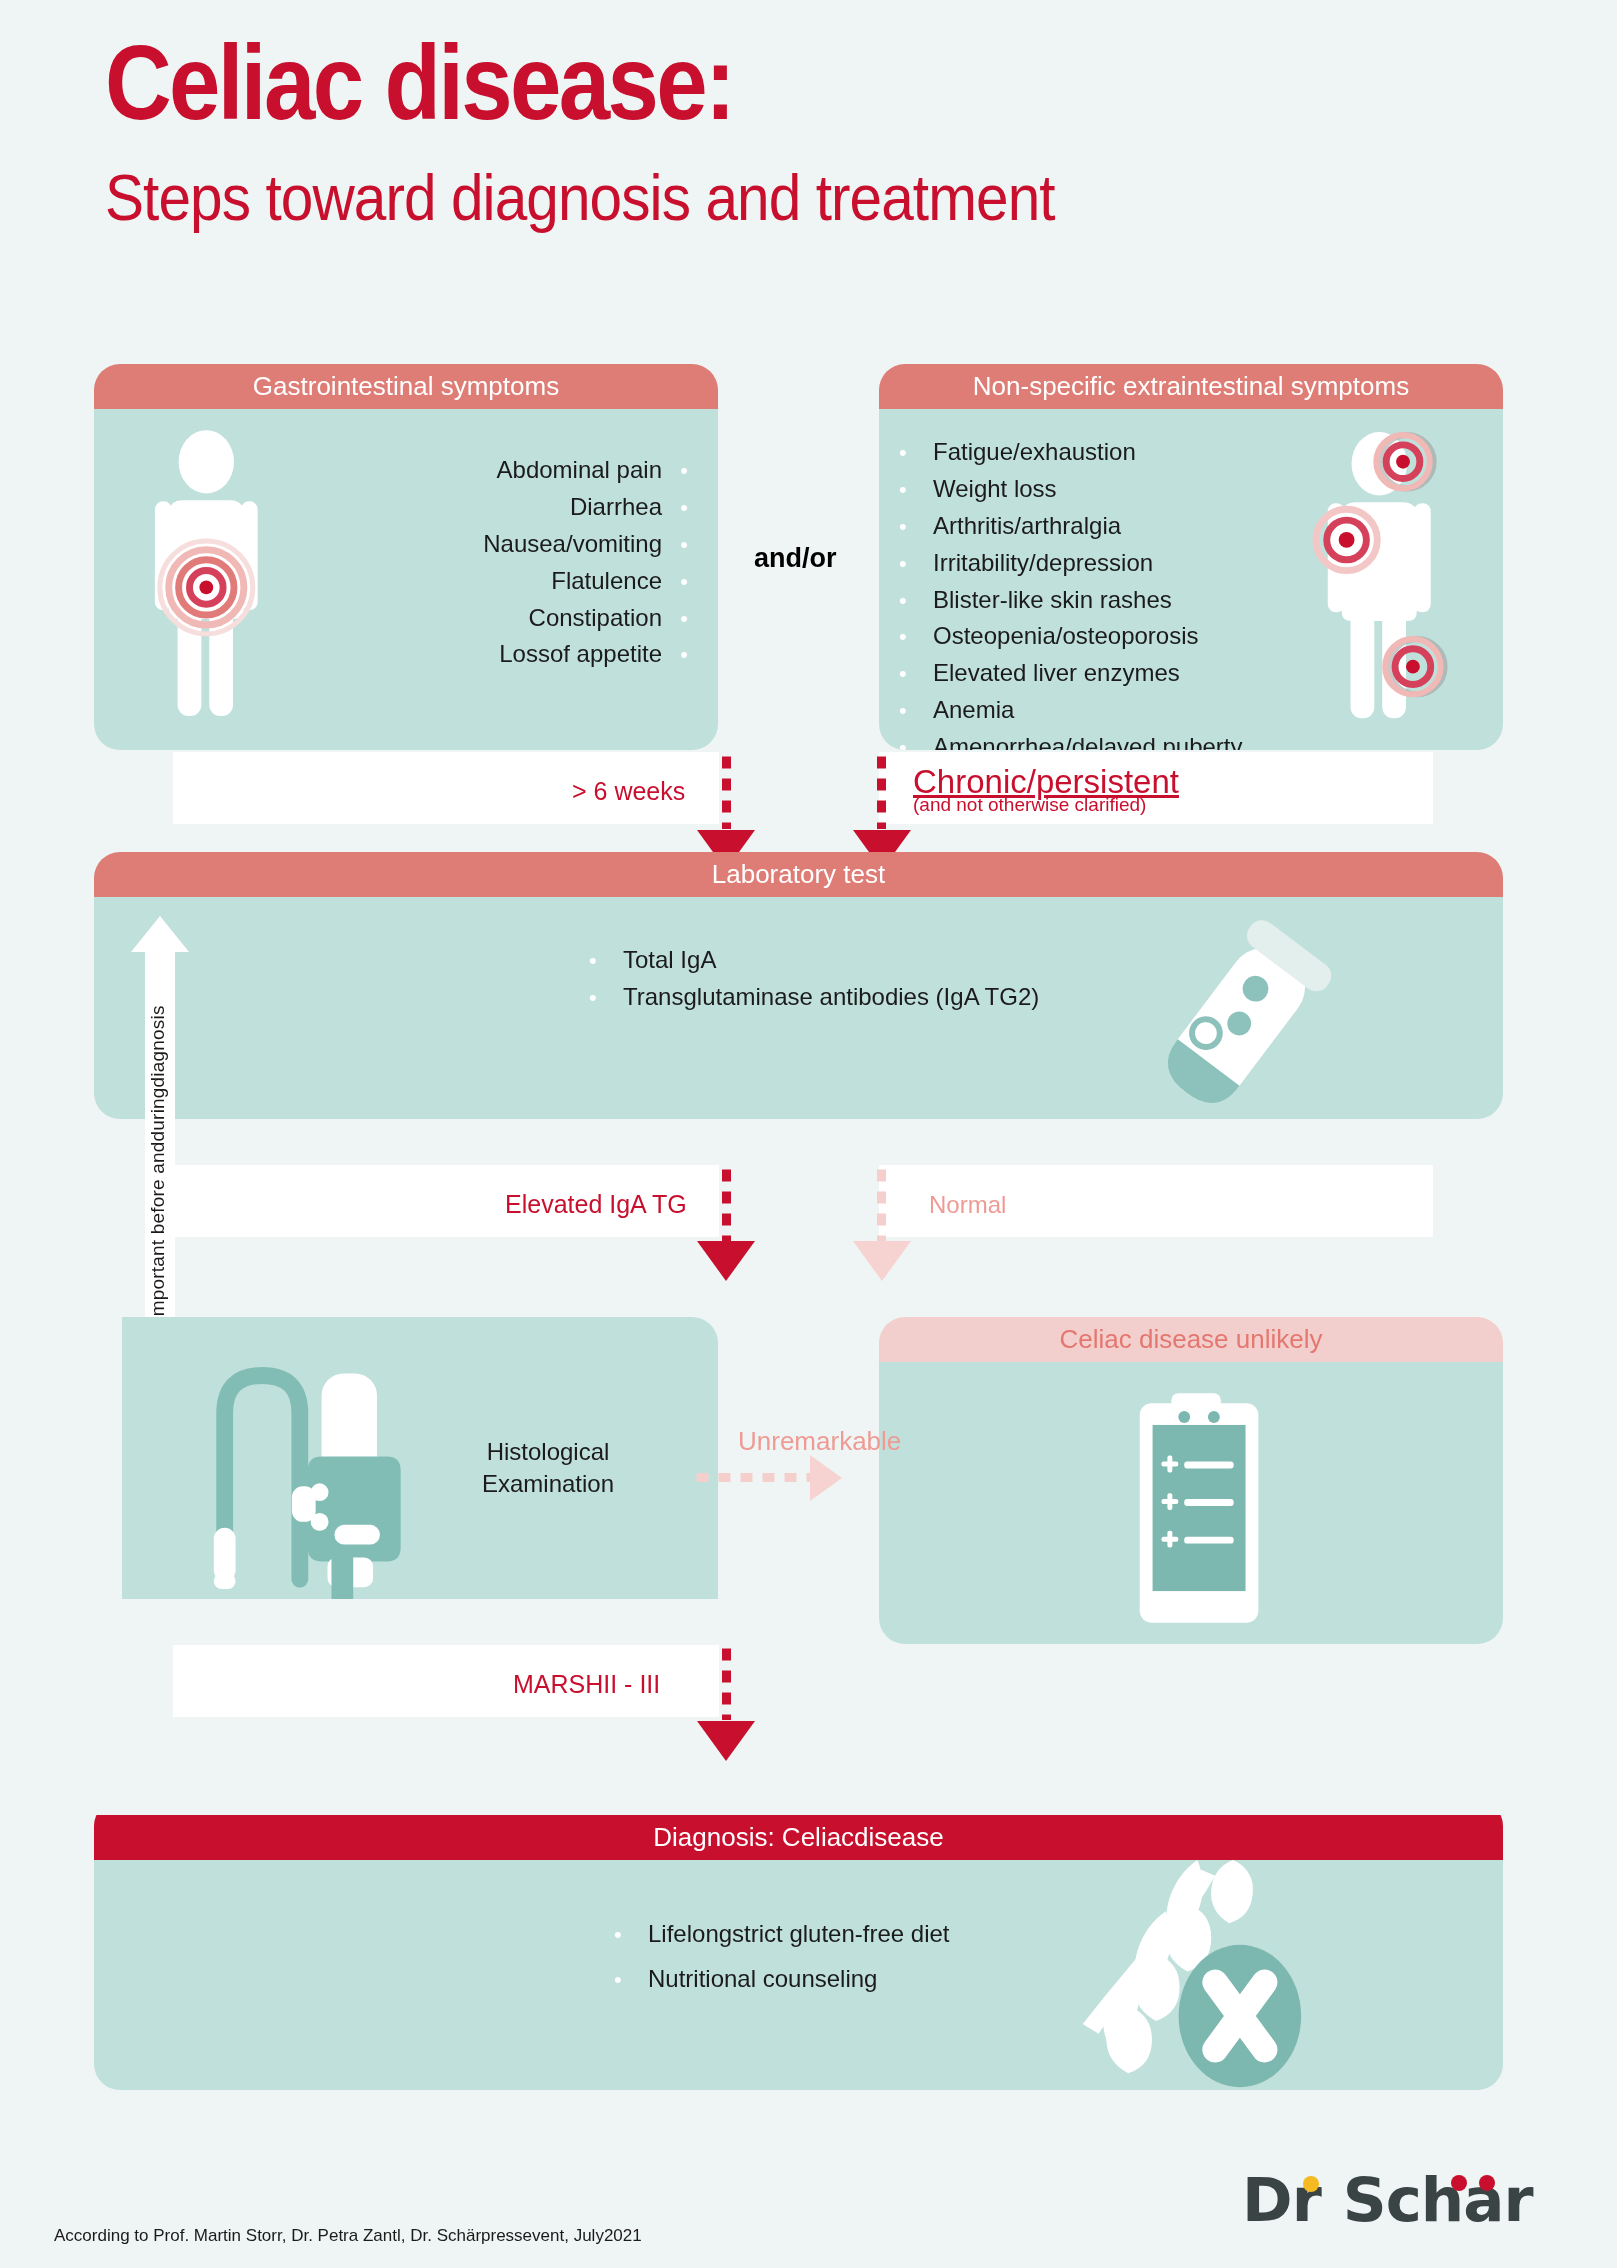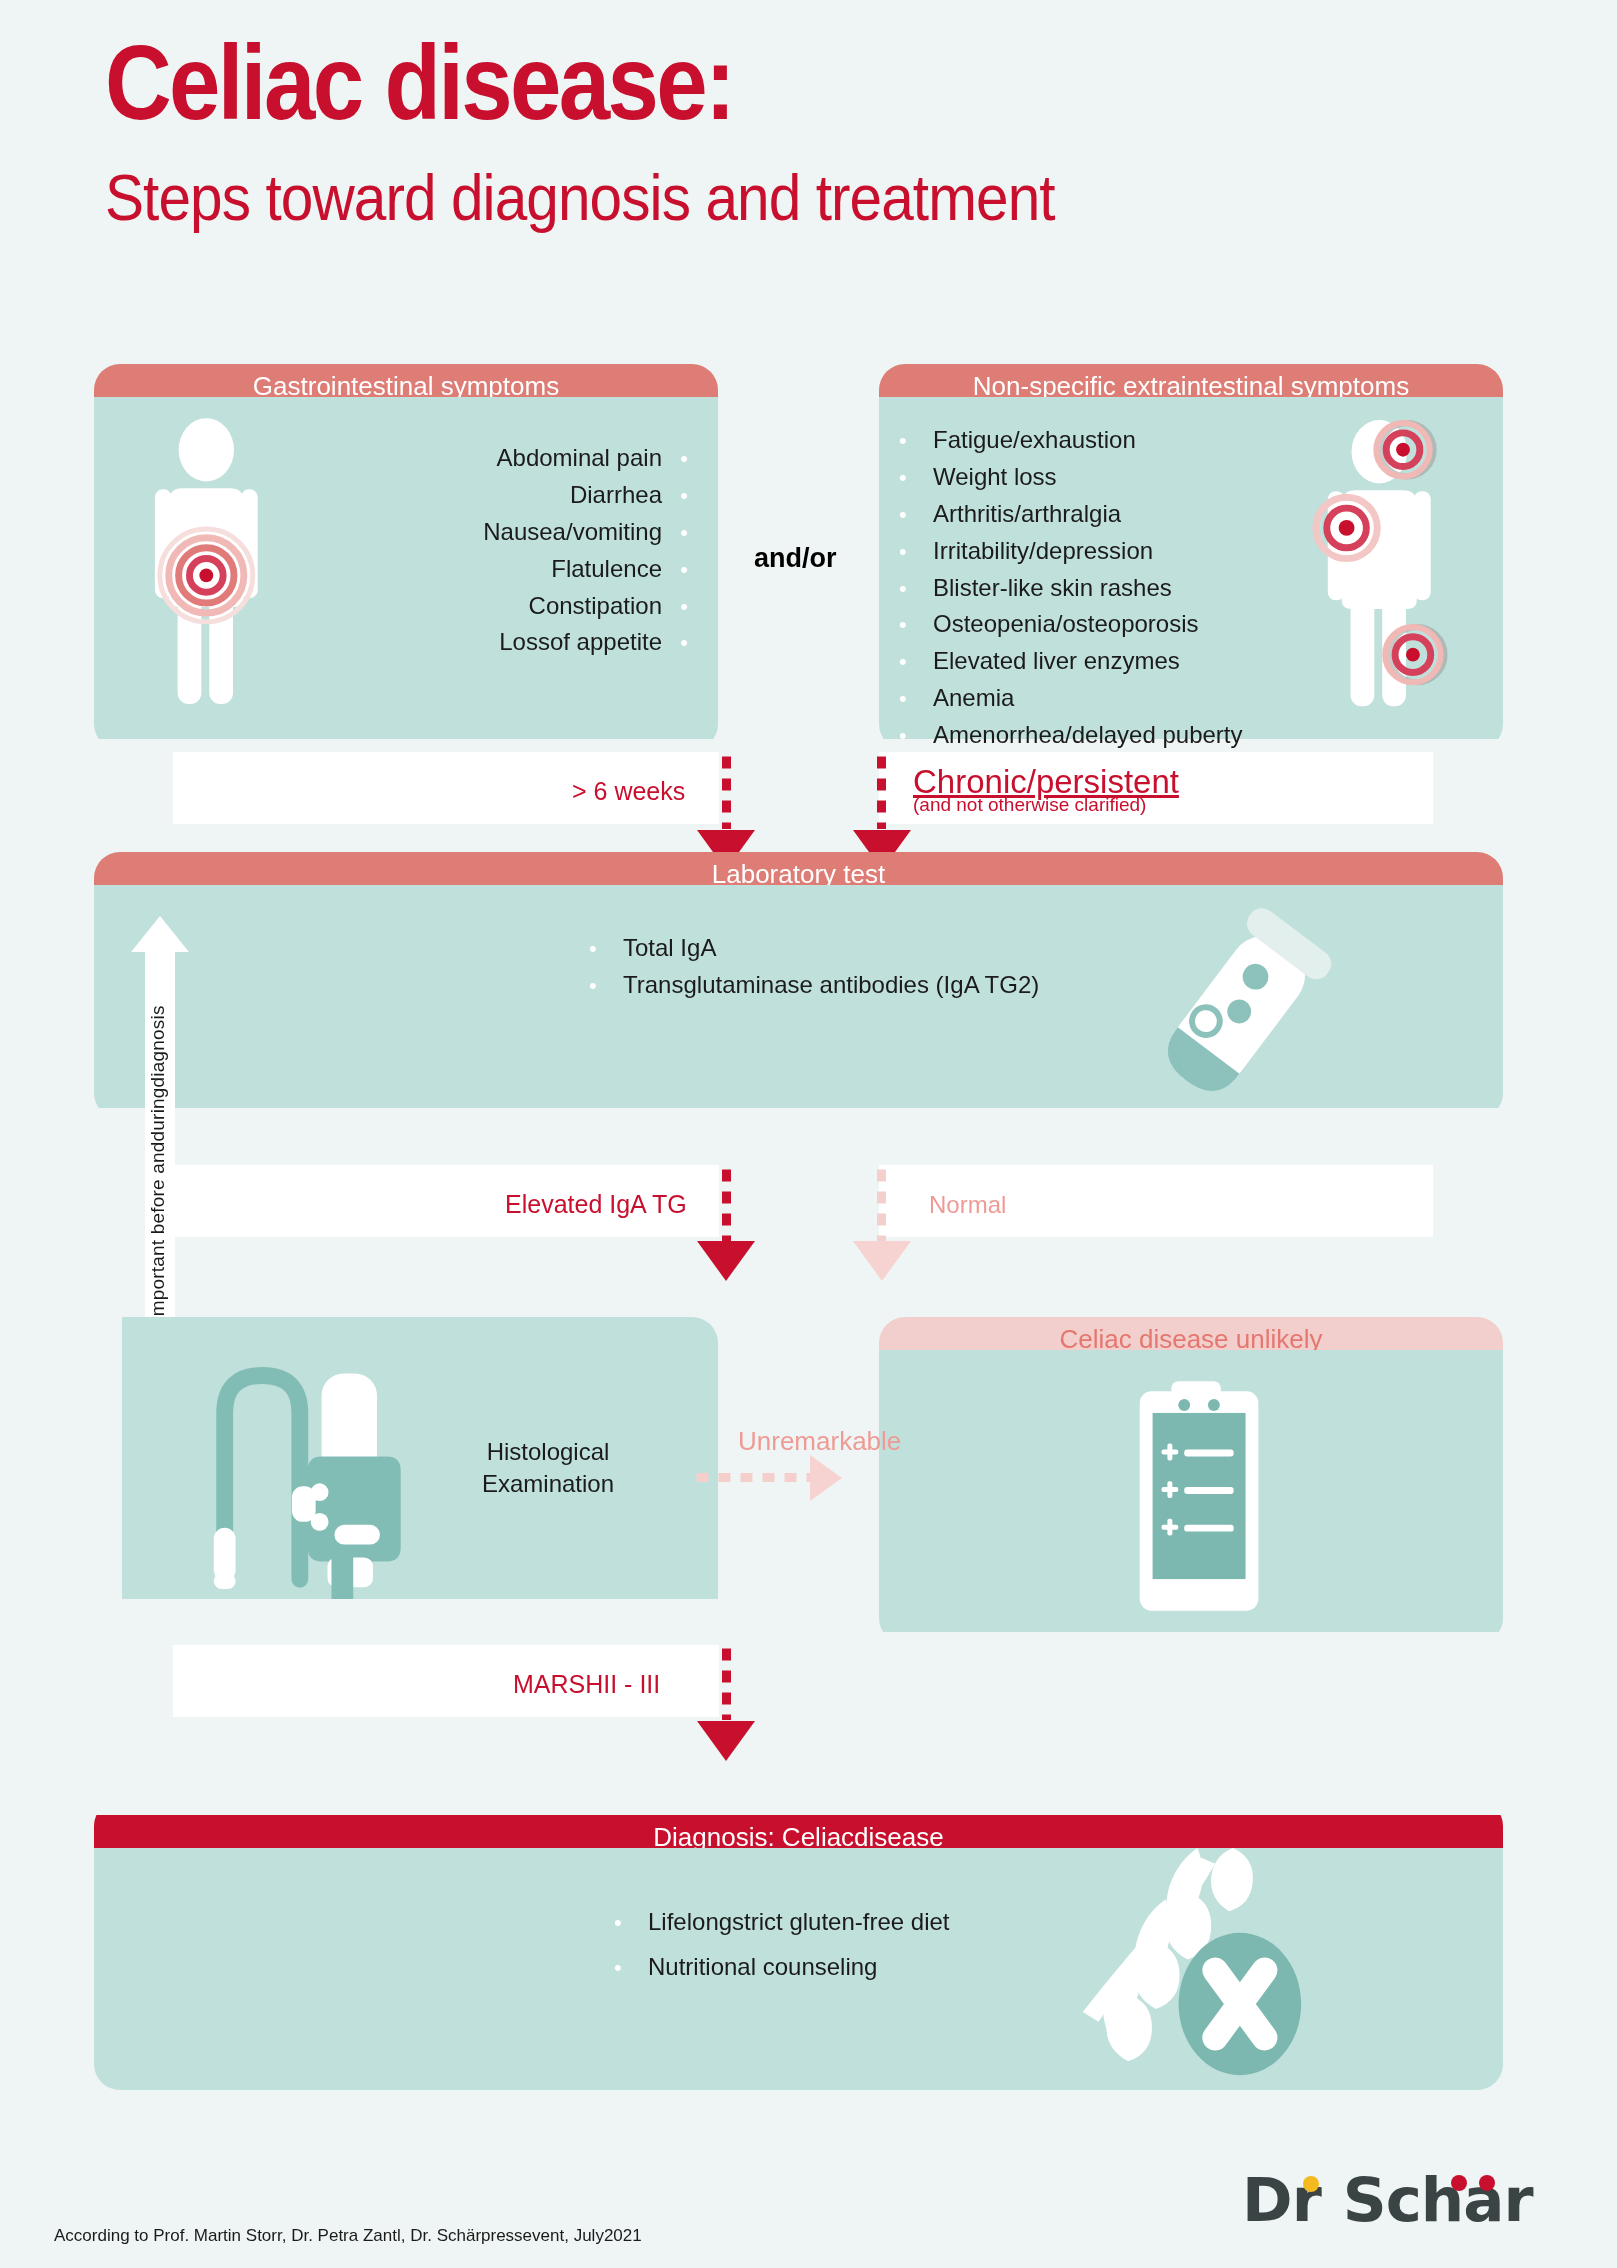--- a/index.html
+++ b/index.html
@@ -27,21 +27,21 @@
     font-weight:400;letter-spacing:-1px;margin-top:30px;
     transform:scaleX(0.9);transform-origin:left center;
     white-space:nowrap;
   }
 
   
   .card{position:absolute;border-radius:26px;overflow:hidden;}
   .card-head{
     width:100%;box-sizing:border-box;
     background:#de7d76;color:#ffffff;
-    font-size:26px;line-height:45px;height:33px;
+    font-size:26px;line-height:45px;height:45px;
     text-align:center;
   }
   .card-head.pale{background:#f2cfcd;color:#e4776f;}
   .card-head.crimson{background:#c8102e;color:#ffffff;margin-top:15px;}
   .card-body{
     background:#c0e0dc;width:100%;
     box-sizing:border-box;position:relative;
   }
 
   

